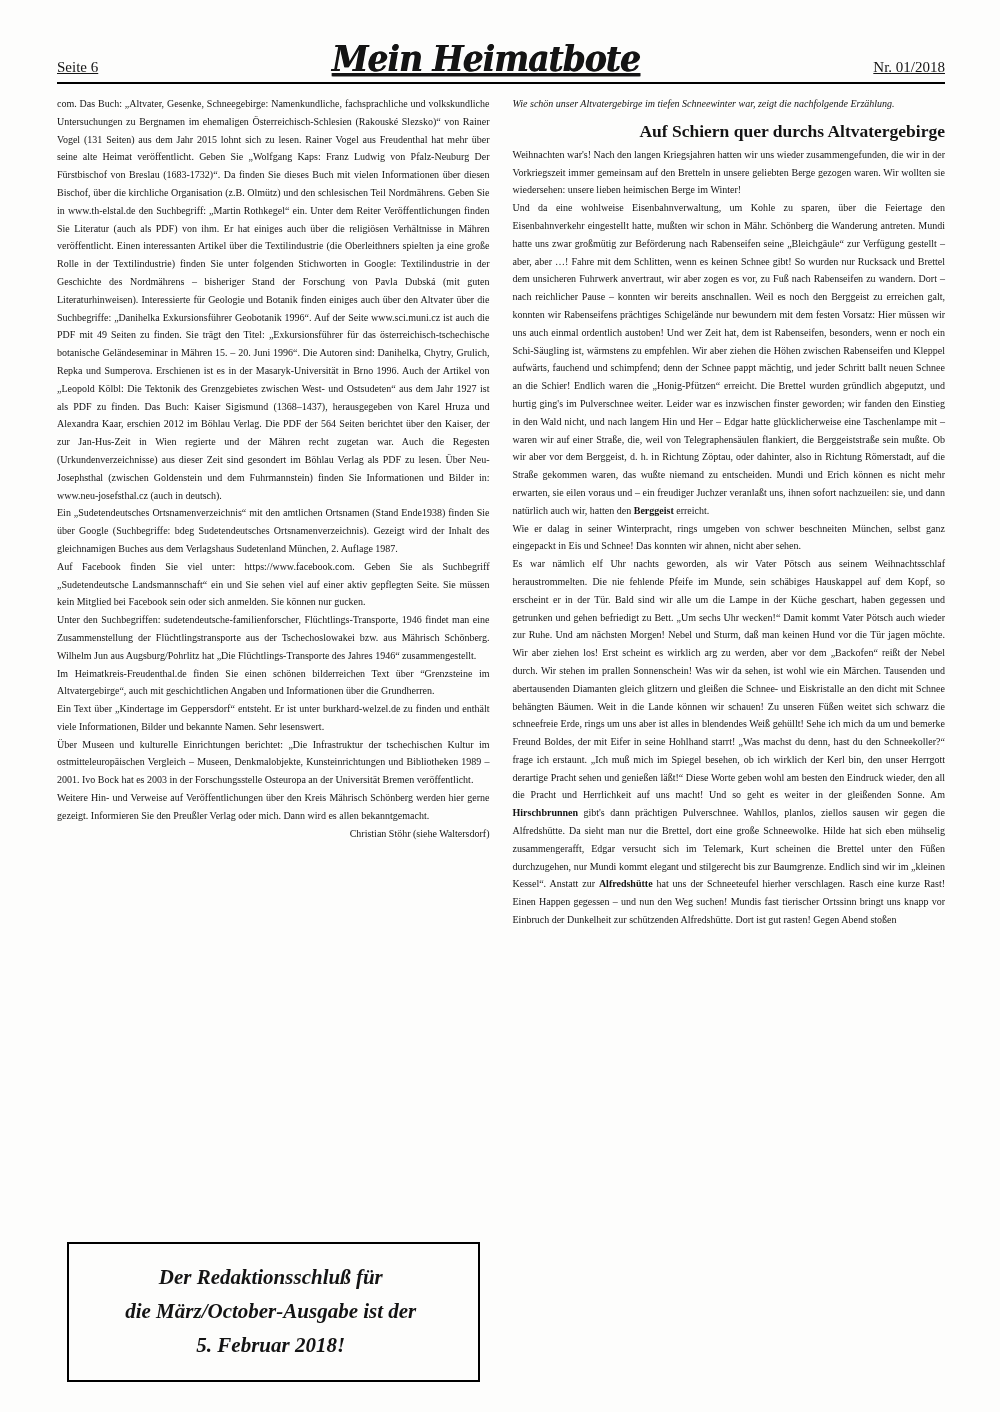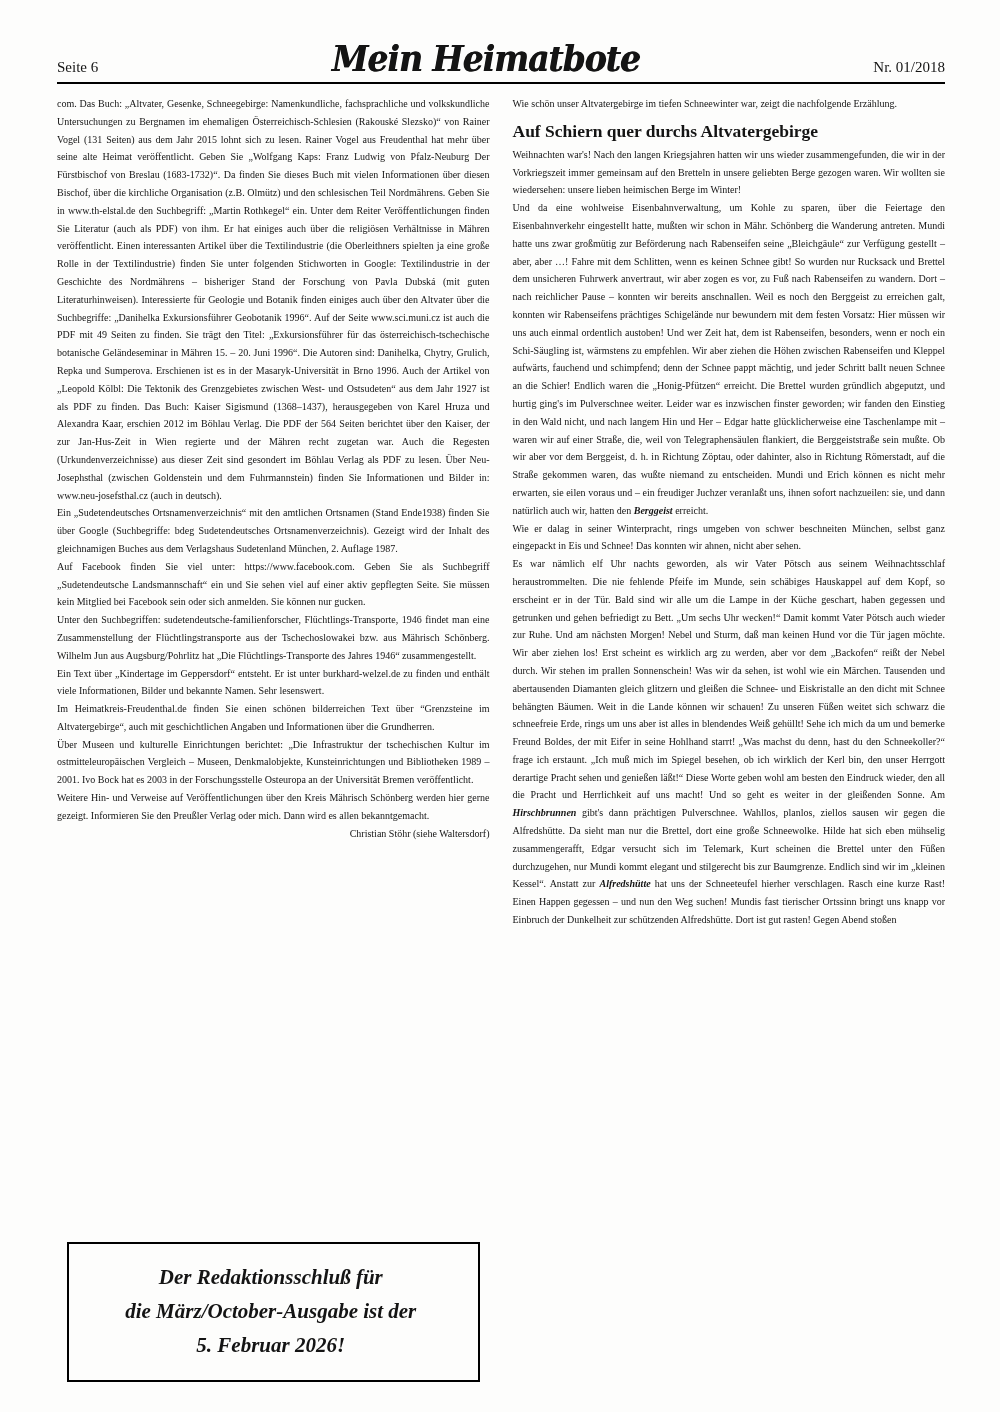--- a/index.html
+++ b/index.html
@@ -10,20 +10,21 @@
     width: 1000px; height: 1412px;
     background: #fdfdfc;
     color: #141414;
     padding: 42px 55px 0 57px;
     overflow: hidden;
   }
   .header {
     display: flex; justify-content: space-between; align-items: flex-end;
     border-bottom: 2px solid #000;
     padding-bottom: 6px;
+    text-decoration: underline;
   }
   .page-label, .issue-label { font-size: 15px; line-height: 18px; }
   .masthead {
     font-family: "DejaVu Serif", serif;
     font-size: 33px; font-weight: bold; font-style: italic;
     letter-spacing: -1px; line-height: 34px;
     transform: scaleY(1.08);
     text-shadow: 0.6px 0 0 currentColor;
     white-space: nowrap;
   }
@@ -40,56 +41,56 @@
   }
   .signature { text-align: right !important; }
   .redaktion-box {
     border: 2px solid #000;
     margin: auto 10px 14px 10px;
     padding: 16px 12px 18px 7px;
     text-align: center;
     font-weight: bold; font-style: italic;
     font-size: 21px; line-height: 34px;
   }
-  .intro { }
+  .intro { font-style: italic; }
   .headline {
-    text-align: left;
+    text-align: right;
     font-size: 17.5px; line-height: 22px;
     font-weight: bold;
     margin: 7px 0 4px 0;
   }
-  .col p b { font-weight: bold; font-style: italic; }
+  .col p b { font-weight: bold; }
 </style>
 </head>
 <body>
 
 <div class="page">
 
   <div class="header">
     <span class="page-label">Seite 6</span>
     <span class="masthead">Mein Heimatbote</span>
     <span class="issue-label">Nr. 01/2018</span>
   </div>
 
   <div class="columns">
 
     <section class="col">
       <p>com. Das Buch: „Altvater, Gesenke, Schneegebirge: Namenkundliche, fachsprachliche und volkskundliche Untersuchungen zu Bergnamen im ehemaligen Österreichisch-Schlesien (Rakouské Slezsko)“ von Rainer Vogel (131 Seiten) aus dem Jahr 2015 lohnt sich zu lesen. Rainer Vogel aus Freudenthal hat mehr über seine alte Heimat veröffentlicht. Geben Sie „Wolfgang Kaps: Franz Ludwig von Pfalz-Neuburg Der Fürstbischof von Breslau (1683-1732)“. Da finden Sie dieses Buch mit vielen Informationen über diesen Bischof, über die kirchliche Organisation (z.B. Olmütz) und den schlesischen Teil Nordmährens. Geben Sie in www.th-elstal.de den Suchbegriff: „Martin Rothkegel“ ein. Unter dem Reiter Veröffentlichungen finden Sie Literatur (auch als PDF) von ihm. Er hat einiges auch über die religiösen Verhältnisse in Mähren veröffentlicht. Einen interessanten Artikel über die Textilindustrie (die Oberleithners spielten ja eine große Rolle in der Textilindustrie) finden Sie unter folgenden Stichworten in Google: Textilindustrie in der Geschichte des Nordmährens – bisheriger Stand der Forschung von Pavla Dubská (mit guten Literaturhinweisen). Interessierte für Geologie und Botanik finden einiges auch über den Altvater über die Suchbegriffe: „Danihelka Exkursionsführer Geobotanik 1996“. Auf der Seite www.sci.muni.cz ist auch die PDF mit 49 Seiten zu finden. Sie trägt den Titel: „Exkursionsführer für das österreichisch-tschechische botanische Geländeseminar in Mähren 15. – 20. Juni 1996“. Die Autoren sind: Danihelka, Chytry, Grulich, Repka und Sumperova. Erschienen ist es in der Masaryk-Universität in Brno 1996. Auch der Artikel von „Leopold Kölbl: Die Tektonik des Grenzgebietes zwischen West- und Ostsudeten“ aus dem Jahr 1927 ist als PDF zu finden. Das Buch: Kaiser Sigismund (1368–1437), herausgegeben von Karel Hruza und Alexandra Kaar, erschien 2012 im Böhlau Verlag. Die PDF der 564 Seiten berichtet über den Kaiser, der zur Jan-Hus-Zeit in Wien regierte und der Mähren recht zugetan war. Auch die Regesten (Urkundenverzeichnisse) aus dieser Zeit sind gesondert im Böhlau Verlag als PDF zu lesen. Über Neu-Josephsthal (zwischen Goldenstein und dem Fuhrmannstein) finden Sie Informationen und Bilder in: www.neu-josefsthal.cz (auch in deutsch).</p>
       <p>Ein „Sudetendeutsches Ortsnamenverzeichnis“ mit den amtlichen Ortsnamen (Stand Ende1938) finden Sie über Google (Suchbegriffe: bdeg Sudetendeutsches Ortsnamenverzeichnis). Gezeigt wird der Inhalt des gleichnamigen Buches aus dem Verlagshaus Sudetenland München, 2. Auflage 1987.</p>
       <p>Auf Facebook finden Sie viel unter: https://www.facebook.com. Geben Sie als Suchbegriff „Sudetendeutsche Landsmannschaft“ ein und Sie sehen viel auf einer aktiv gepflegten Seite. Sie müssen kein Mitglied bei Facebook sein oder sich anmelden. Sie können nur gucken.</p>
       <p>Unter den Suchbegriffen: sudetendeutsche-familienforscher, Flüchtlings-Transporte, 1946 findet man eine Zusammenstellung der Flüchtlingstransporte aus der Tschechoslowakei bzw. aus Mährisch Schönberg. Wilhelm Jun aus Augsburg/Pohrlitz hat „Die Flüchtlings-Transporte des Jahres 1946“ zusammengestellt.</p>
+      <p>Im Heimatkreis-Freudenthal.de finden Sie einen schönen bilderreichen Text über “Grenzsteine im Altvatergebirge“, auch mit geschichtlichen Angaben und Informationen über die Grundherren.</p>
       <p>Ein Text über „Kindertage im Geppersdorf“ entsteht. Er ist unter burkhard-welzel.de zu finden und enthält viele Informationen, Bilder und bekannte Namen. Sehr lesenswert.</p>
-      <p>Im Heimatkreis-Freudenthal.de finden Sie einen schönen bilderreichen Text über “Grenzsteine im Altvatergebirge“, auch mit geschichtlichen Angaben und Informationen über die Grundherren.</p>
       <p>Über Museen und kulturelle Einrichtungen berichtet: „Die Infrastruktur der tschechischen Kultur im ostmitteleuropäischen Vergleich – Museen, Denkmalobjekte, Kunsteinrichtungen und Bibliotheken 1989 – 2001. Ivo Bock hat es 2003 in der Forschungsstelle Osteuropa an der Universität Bremen veröffentlicht.</p>
       <p>Weitere Hin- und Verweise auf Veröffentlichungen über den Kreis Mährisch Schönberg werden hier gerne gezeigt. Informieren Sie den Preußler Verlag oder mich. Dann wird es allen bekanntgemacht.</p>
       <p class="signature">Christian Stöhr (siehe Waltersdorf)</p>
       <div class="redaktion-box">
         <div>Der Redaktionsschluß für</div>
         <div>die März/October-Ausgabe ist der</div>
-        <div>5. Februar 2026!</div>
+        <div>5. Februar 2018!</div>
       </div>
     </section>
 
     <section class="col">
       <p class="intro">Wie schön unser Altvatergebirge im tiefen Schneewinter war, zeigt die nachfolgende Erzählung.</p>
       <h2 class="headline">Auf Schiern quer durchs Altvatergebirge</h2>
       <p><span>Weihnachten war's! Nach den langen Kriegsjahren hatten wir uns wieder zusammengefunden, die wir in der Vorkriegszeit immer gemeinsam auf den Bretteln in unsere geliebten Berge gezogen waren. Wir wollten sie wiedersehen: unsere lieben heimischen Berge im Winter!</span></p>
       <p><span>Und da eine wohlweise Eisenbahnverwaltung, um Kohle zu sparen, über die Feiertage den Eisenbahnverkehr eingestellt hatte, mußten wir schon in Mähr. Schönberg die Wanderung antreten. Mundi hatte uns zwar großmütig zur Beförderung nach Rabenseifen seine „Bleichgäule“ zur Verfügung gestellt – aber, aber …! Fahre mit dem Schlitten, wenn es keinen Schnee gibt! So wurden nur Rucksack und Brettel dem unsicheren Fuhrwerk anvertraut, wir aber zogen es vor, zu Fuß nach Rabenseifen zu wandern. Dort – nach reichlicher Pause – konnten wir bereits anschnallen. Weil es noch den Berggeist zu erreichen galt, konnten wir Rabenseifens prächtiges Schigelände nur bewundern mit dem festen Vorsatz: Hier müssen wir uns auch einmal ordentlich austoben! Und wer Zeit hat, dem ist Rabenseifen, besonders, wenn er noch ein Schi-Säugling ist, wärmstens zu empfehlen. Wir aber ziehen die Höhen zwischen Rabenseifen und Kleppel aufwärts, fauchend und schimpfend; denn der Schnee pappt mächtig, und jeder Schritt ballt neuen Schnee an die Schier! Endlich waren die „Honig-Pfützen“ erreicht. Die Brettel wurden gründlich abgeputzt, und hurtig ging's im Pulverschnee weiter. Leider war es inzwischen finster geworden; wir fanden den Einstieg in den Wald nicht, und nach langem Hin und Her – Edgar hatte glücklicherweise eine Taschenlampe mit – waren wir auf einer Straße, die, weil von Telegraphensäulen flankiert, die Berggeiststraße sein mußte. Ob wir aber vor dem Berggeist, d. h. in Richtung Zöptau, oder dahinter, also in Richtung Römerstadt, auf die Straße gekommen waren, das wußte niemand zu entscheiden. Mundi und Erich können es nicht mehr erwarten, sie eilen voraus und – ein freudiger Juchzer veranlaßt uns, ihnen sofort nachzueilen: sie, und dann natürlich auch wir, hatten den </span><b>Berggeist</b><span> erreicht.</span></p>
       <p><span>Wie er dalag in seiner Winterpracht, rings umgeben von schwer beschneiten München, selbst ganz eingepackt in Eis und Schnee! Das konnten wir ahnen, nicht aber sehen.</span></p>
       <p><span>Es war nämlich elf Uhr nachts geworden, als wir Vater Pötsch aus seinem Weihnachtsschlaf heraustrommelten. Die nie fehlende Pfeife im Munde, sein schäbiges Hauskappel auf dem Kopf, so erscheint er in der Tür. Bald sind wir alle um die Lampe in der Küche geschart, haben gegessen und getrunken und gehen befriedigt zu Bett. „Um sechs Uhr wecken!“ Damit kommt Vater Pötsch auch wieder zur Ruhe. Und am nächsten Morgen! Nebel und Sturm, daß man keinen Hund vor die Tür jagen möchte. Wir aber ziehen los! Erst scheint es wirklich arg zu werden, aber vor dem „Backofen“ reißt der Nebel durch. Wir stehen im prallen Sonnenschein! Was wir da sehen, ist wohl wie ein Märchen. Tausenden und abertausenden Diamanten gleich glitzern und gleißen die Schnee- und Eiskristalle an den dicht mit Schnee behängten Bäumen. Weit in die Lande können wir schauen! Zu unseren Füßen weitet sich schwarz die schneefreie Erde, rings um uns aber ist alles in blendendes Weiß gehüllt! Sehe ich mich da um und bemerke Freund Boldes, der mit Eifer in seine Hohlhand starrt! „Was machst du denn, hast du den Schneekoller?“ frage ich erstaunt. „Ich muß mich im Spiegel besehen, ob ich wirklich der Kerl bin, den unser Herrgott derartige Pracht sehen und genießen läßt!“ Diese Worte geben wohl am besten den Eindruck wieder, den all die Pracht und Herrlichkeit auf uns macht! Und so geht es weiter in der gleißenden Sonne. Am </span><b>Hirschbrunnen</b><span> gibt's dann prächtigen Pulverschnee. Wahllos, planlos, ziellos sausen wir gegen die Alfredshütte. Da sieht man nur die Brettel, dort eine große Schneewolke. Hilde hat sich eben mühselig zusammengerafft, Edgar versucht sich im Telemark, Kurt scheinen die Brettel unter den Füßen durchzugehen, nur Mundi kommt elegant und stilgerecht bis zur Baumgrenze. Endlich sind wir im „kleinen Kessel“. Anstatt zur </span><b>Alfredshütte</b><span> hat uns der Schneeteufel hierher verschlagen. Rasch eine kurze Rast! Einen Happen gegessen – und nun den Weg suchen! Mundis fast tierischer Ortssinn bringt uns knapp vor Einbruch der Dunkelheit zur schützenden Alfredshütte. Dort ist gut rasten! Gegen Abend stoßen</span></p>

